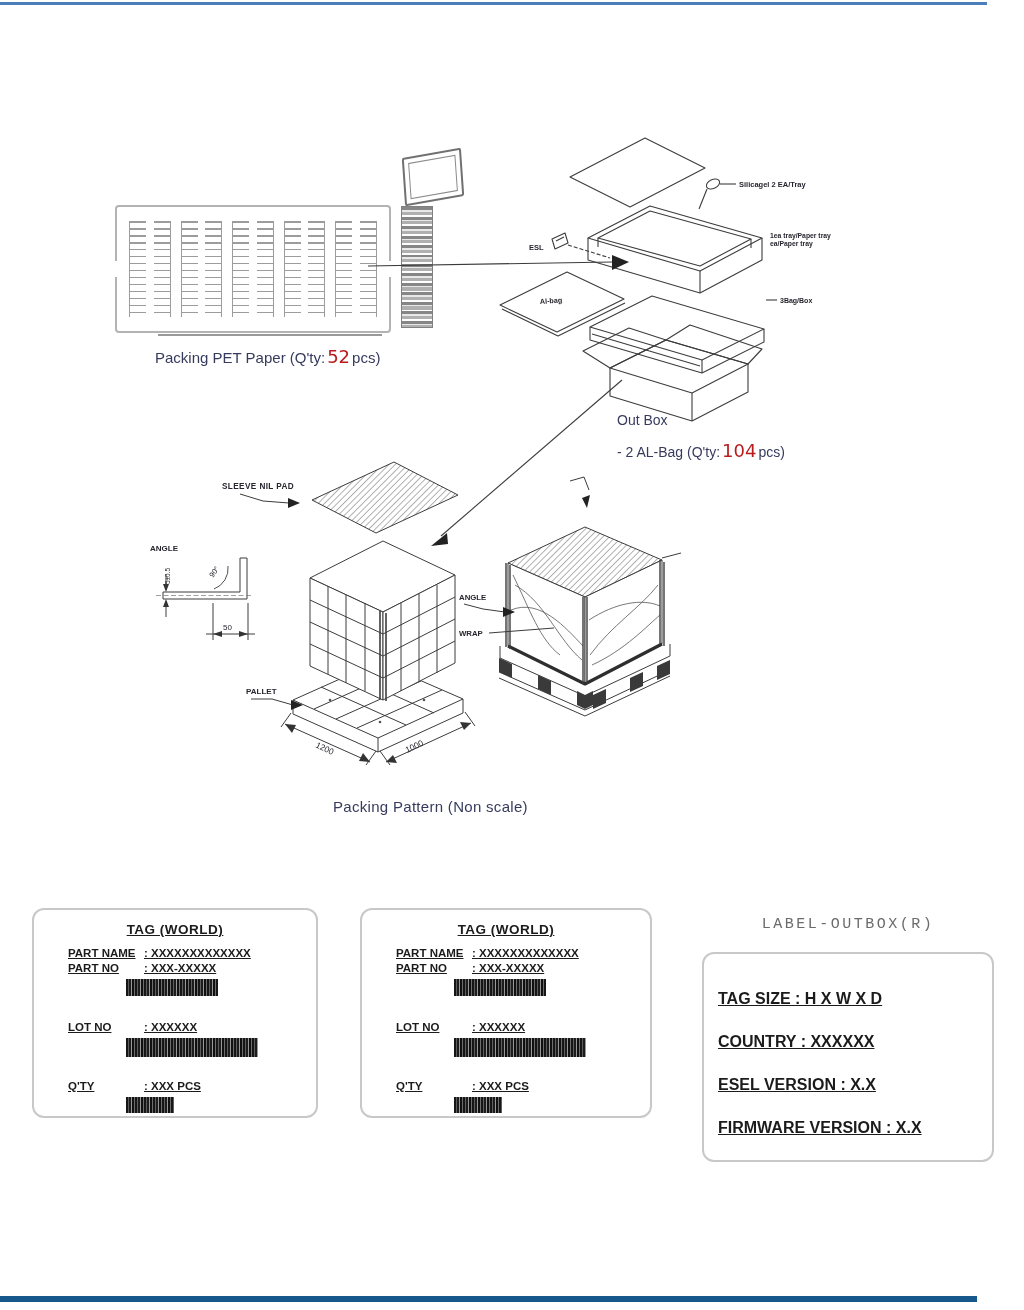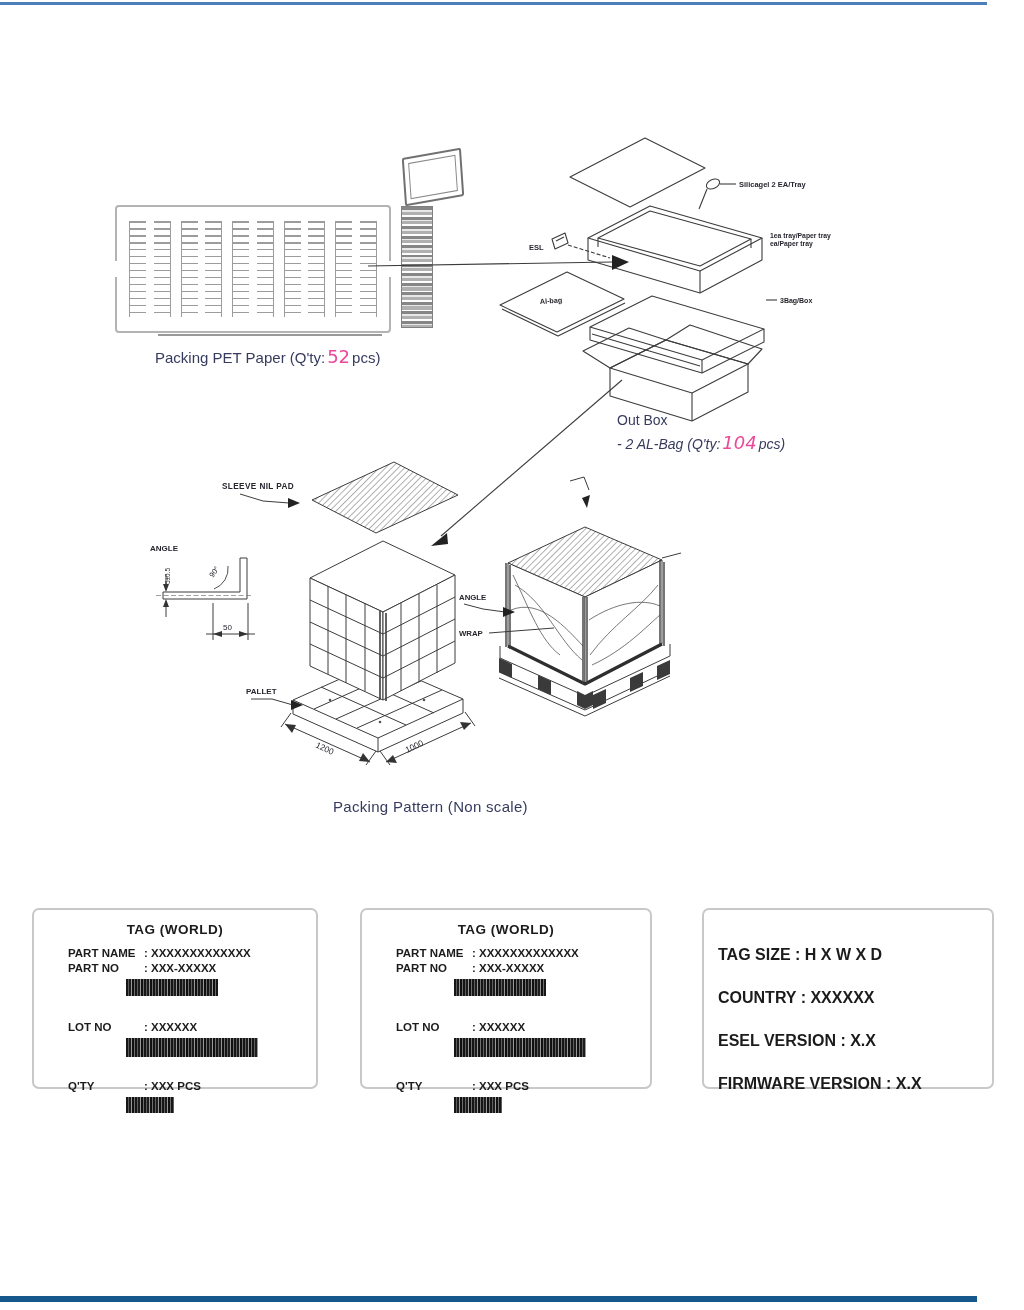--- a/index.html
+++ b/index.html
@@ -23,34 +23,34 @@
                border:1.5px solid #808080;
                background:repeating-linear-gradient(180deg,#868686 0 3px,#e8e8e8 3px 4.5px,#b0b0b0 4.5px 7.5px,#fdfdfd 7.5px 9.5px);}
   .screen{position:absolute;left:403px;top:153px;width:56px;height:44px;
           transform:rotate(-10deg) skewX(-6deg);border:2px solid #707070;border-radius:2px;background:#fff;}
   .screen-inner{position:absolute;inset:4px;border:1.5px solid #8a8a8a;}
 
   .drawing{position:absolute;left:0;top:0;width:1024px;height:830px;}
 
   
   .cap{position:absolute;color:#363b5e;white-space:nowrap;}
-  .cap .big-num{font-family:"DejaVu Sans",sans-serif;font-size:18px;color:#ec4899;padding:0 2px;}
+  .cap .big-num{font-family:"DejaVu Sans",sans-serif;font-size:18px;color:#b91c1c;padding:0 2px;}
   .tray-cap{left:155px;top:346px;font-size:15px;}
   .outbox-cap{left:617px;top:412px;font-size:14px;}
-  .outbox-cap .line2{margin-top:4px;font-style:italic;}
+  .outbox-cap .line2{margin-top:12px;}
   .pattern-cap{left:333px;top:798px;font-size:15px;letter-spacing:.3px;}
 
   
   .lab-group{position:absolute;top:908px;}
   .g1{left:32px;width:286px;} .g2{left:360px;width:292px;} .g3{left:702px;width:292px;}
   .lab-header{font-family:"Liberation Mono",monospace;font-size:15px;letter-spacing:2.5px;
               color:#6b6b6b;text-align:center;line-height:20px;margin-bottom:24px;}
   .g3 .lab-header{padding-top:7px;margin-bottom:17px;}
-  .lab-box{height:181px;border:2px solid #c8c8c8;border-radius:7px;background:#fff;
-           padding:12px 14px;box-sizing:border-box;color:#1b1b1b;}
+  .lab-box{height:210px;border:2px solid #c8c8c8;border-radius:12px;background:#fff;
+           padding:12px 14px;box-sizing:border-box;color:#1b1b1b;text-decoration:underline;}
   .tag-title{text-align:center;font-size:13.5px;font-weight:bold;letter-spacing:.5px;margin-bottom:9px;}
   .lab-row{display:flex;font-size:11.5px;font-weight:bold;line-height:15px;padding-left:20px;}
   .lab-row .lbl{width:76px;flex:none;}
   .lab-row .val{flex:1;}
   .barcode{background:repeating-linear-gradient(90deg,#161616 0 2px,#5e5e5e 2px 3px,#1c1c1c 3px 5px,#989898 5px 6px,#101010 6px 8px,#6e6e6e 8px 9px);}
   .bc1{width:92px;height:17px;margin:3px 0 0 78px;}
   .bc2{width:132px;height:19px;margin:3px 0 0 78px;}
   .bc3{width:48px;height:16px;margin:3px 0 0 78px;}
   .gap1{height:24px;} .gap2{height:22px;}
   .rbox-line{font-size:16px;font-weight:bold;margin-bottom:25px;}
@@ -298,20 +298,21 @@
       <div class="gap2"></div>
       <div class="lab-row">
         <span class="lbl">Q'TY</span>
         <span class="val">: XXX PCS</span>
       </div>
       <div class="barcode bc3"></div>
     </div>
   </div>
 
   <div class="lab-group g3">
+    <div class="lab-header">LABEL-OUTBOX(R)</div>
     <div class="lab-box rbox">
       <div class="rbox-line">TAG SIZE : H X W X D</div>
       <div class="rbox-line">COUNTRY : XXXXXX</div>
       <div class="rbox-line">ESEL VERSION : X.X</div>
       <div class="rbox-line">FIRMWARE VERSION : X.X</div>
     </div>
   </div>
 
   <div class="rule-bottom"></div>
 </div>

